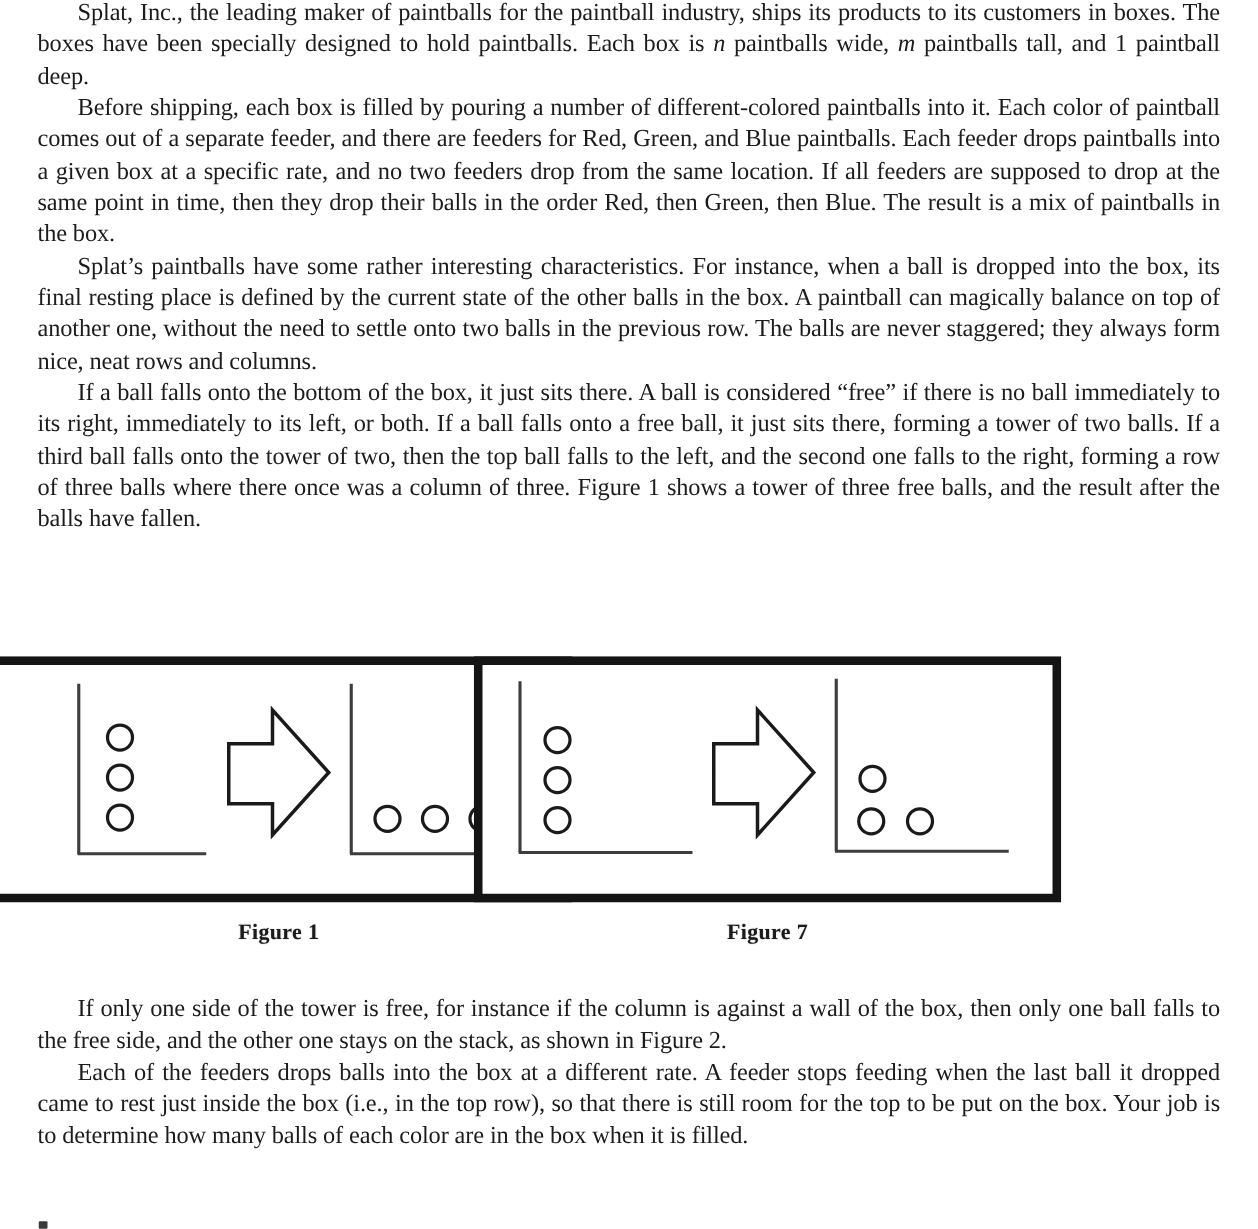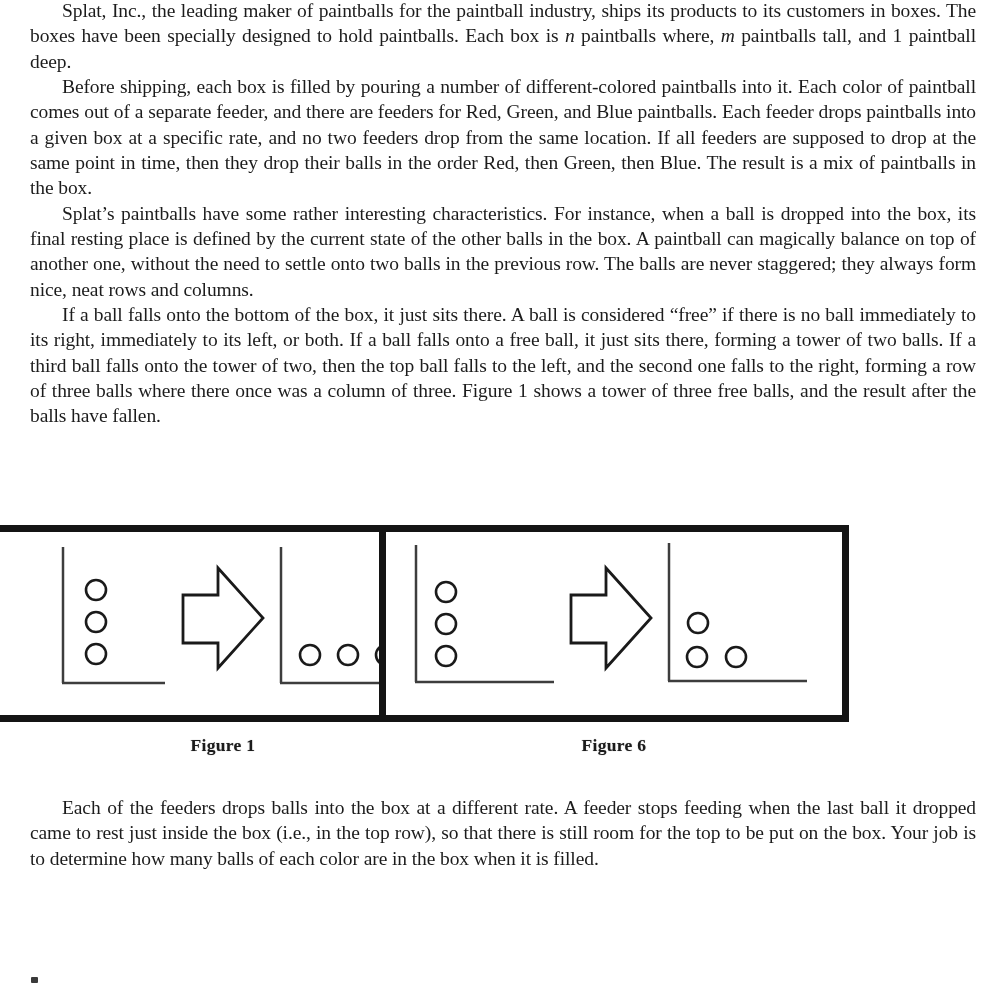--- a/index.html
+++ b/index.html
@@ -66,21 +66,21 @@
     width: 7px;
     height: 6px;
     background: #3a3a3a;
     border-radius: 1px;
   }
 </style>
 </head>
 <body>
 
 <div class="textblock" id="upper-text">
-  <p><span>Splat, Inc., the leading maker of paintballs for the paintball industry, ships its products to its customers in boxes. The boxes have been specially designed to hold paintballs. Each box is </span><i>n</i><span> paintballs where, </span><i>m</i><span> paintballs tall, and 1 paintball deep.</span></p>
+  <p><span>Splat, Inc., the leading maker of paintballs for the paintball industry, ships its products to its customers in boxes. The boxes have been specially designed to hold paintballs. Each box is </span><i>n</i><span> paintballs wide, </span><i>m</i><span> paintballs tall, and 1 paintball deep.</span></p>
   <p><span>Before shipping, each box is filled by pouring a number of different-colored paintballs into it. Each color of paintball comes out of a separate feeder, and there are feeders for Red, Green, and Blue paintballs. Each feeder drops paintballs into a given box at a specific rate, and no two feeders drop from the same location. If all feeders are supposed to drop at the same point in time, then they drop their balls in the order Red, then Green, then Blue. The result is a mix of paintballs in the box.</span></p>
   <p><span>Splat’s paintballs have some rather interesting characteristics. For instance, when a ball is dropped into the box, its final resting place is defined by the current state of the other balls in the box. A paintball can magically balance on top of another one, without the need to settle onto two balls in the previous row. The balls are never staggered; they always form nice, neat rows and columns.</span></p>
   <p><span>If a ball falls onto the bottom of the box, it just sits there. A ball is considered “free” if there is no ball immediately to its right, immediately to its left, or both. If a ball falls onto a free ball, it just sits there, forming a tower of two balls. If a third ball falls onto the tower of two, then the top ball falls to the left, and the second one falls to the right, forming a row of three balls where there once was a column of three. Figure 1 shows a tower of three free balls, and the result after the balls have fallen.</span></p>
 </div>
 
 <div class="figures-row">
 
   <div class="figure-wrap">
     <svg class="figure-canvas" viewBox="0 0 470 197">
       <rect x="3.5" y="3.5" width="463" height="190" fill="#ffffff" stroke="#141414" stroke-width="7"></rect>
@@ -121,22 +121,23 @@
       <polygon points="192,70 227,70 227,43 272,93 227,143 227,118 192,118" fill="#ffffff" stroke="#1a1a1a" stroke-width="2.8" stroke-linejoin="miter"></polygon>
 
       <line x1="290" y1="18" x2="290" y2="156" stroke="#3d3d3d" stroke-width="2.5"></line>
       <line x1="289" y1="156" x2="428" y2="156" stroke="#3d3d3d" stroke-width="2.5"></line>
       <g>
           <circle cx="319" cy="98" r="10" fill="#ffffff" stroke="#1a1a1a" stroke-width="2.6"></circle>
           <circle cx="318" cy="132" r="10" fill="#ffffff" stroke="#1a1a1a" stroke-width="2.6"></circle>
           <circle cx="357" cy="132" r="10" fill="#ffffff" stroke="#1a1a1a" stroke-width="2.6"></circle>
         </g>
     </svg>
-    <div class="figure-caption">Figure 6</div>
+    <div class="figure-caption">Figure 7</div>
   </div>
 
 </div>
 
 <div class="textblock" id="lower-text">
+  <p><span>If only one side of the tower is free, for instance if the column is against a wall of the box, then only one ball falls to the free side, and the other one stays on the stack, as shown in Figure 2.</span></p>
   <p><span>Each of the feeders drops balls into the box at a different rate. A feeder stops feeding when the last ball it dropped came to rest just inside the box (i.e., in the top row), so that there is still room for the top to be put on the box. Your job is to determine how many balls of each color are in the box when it is filled.</span></p>
 </div>
 
 <div class="clipped-fragment"></div>
 
 </body></html>

